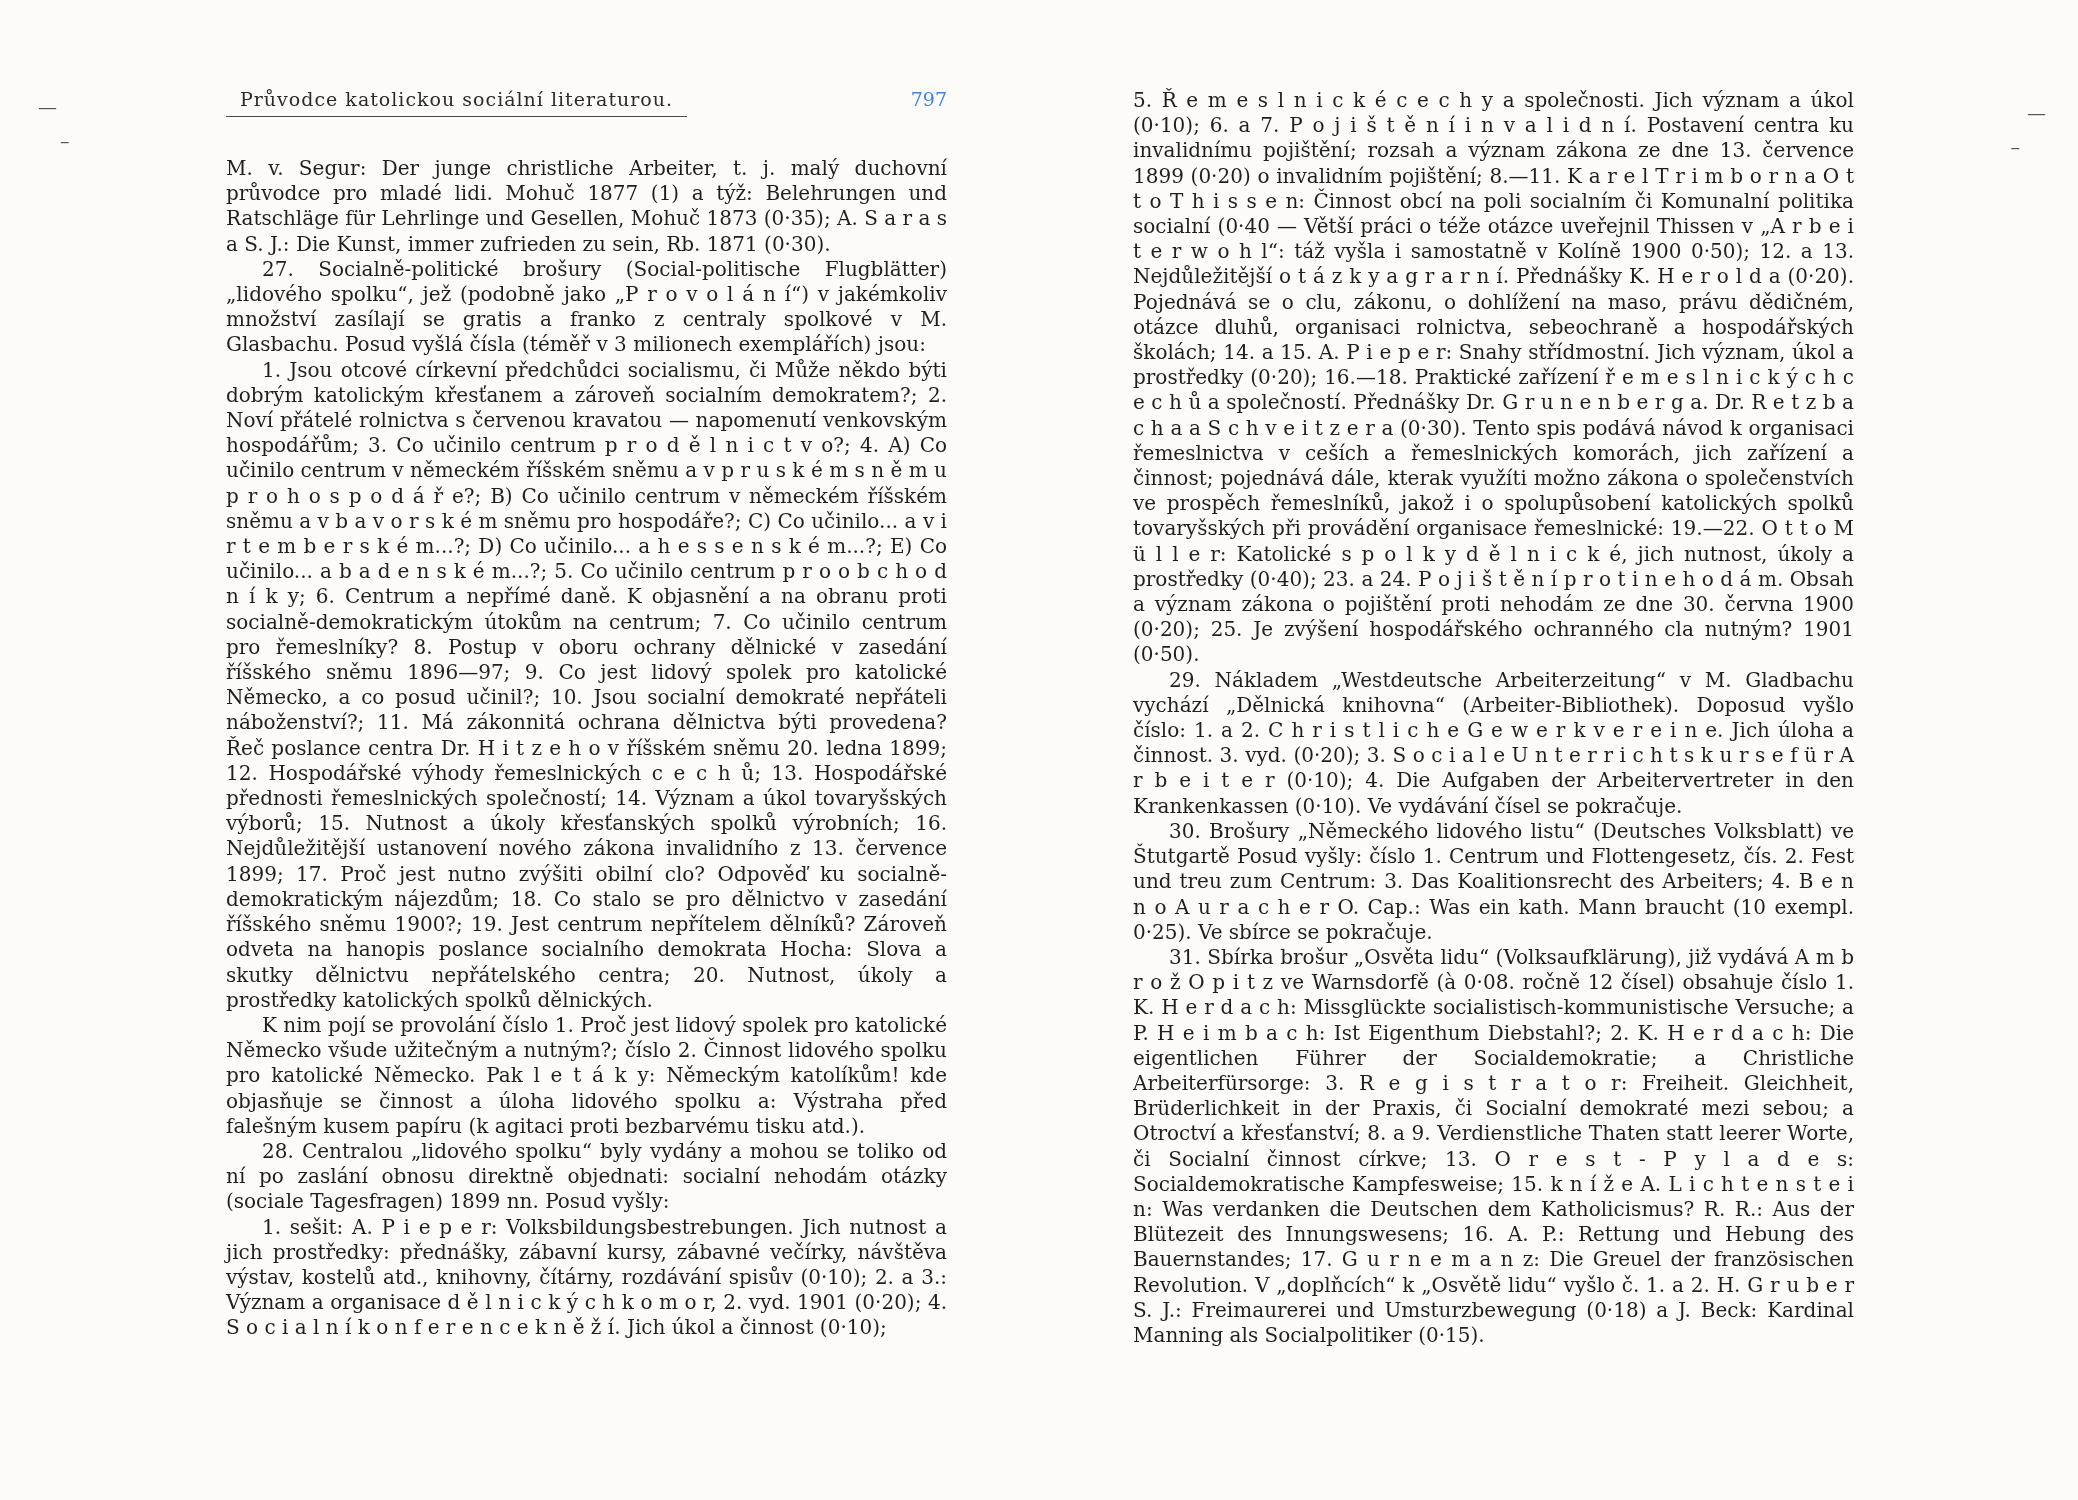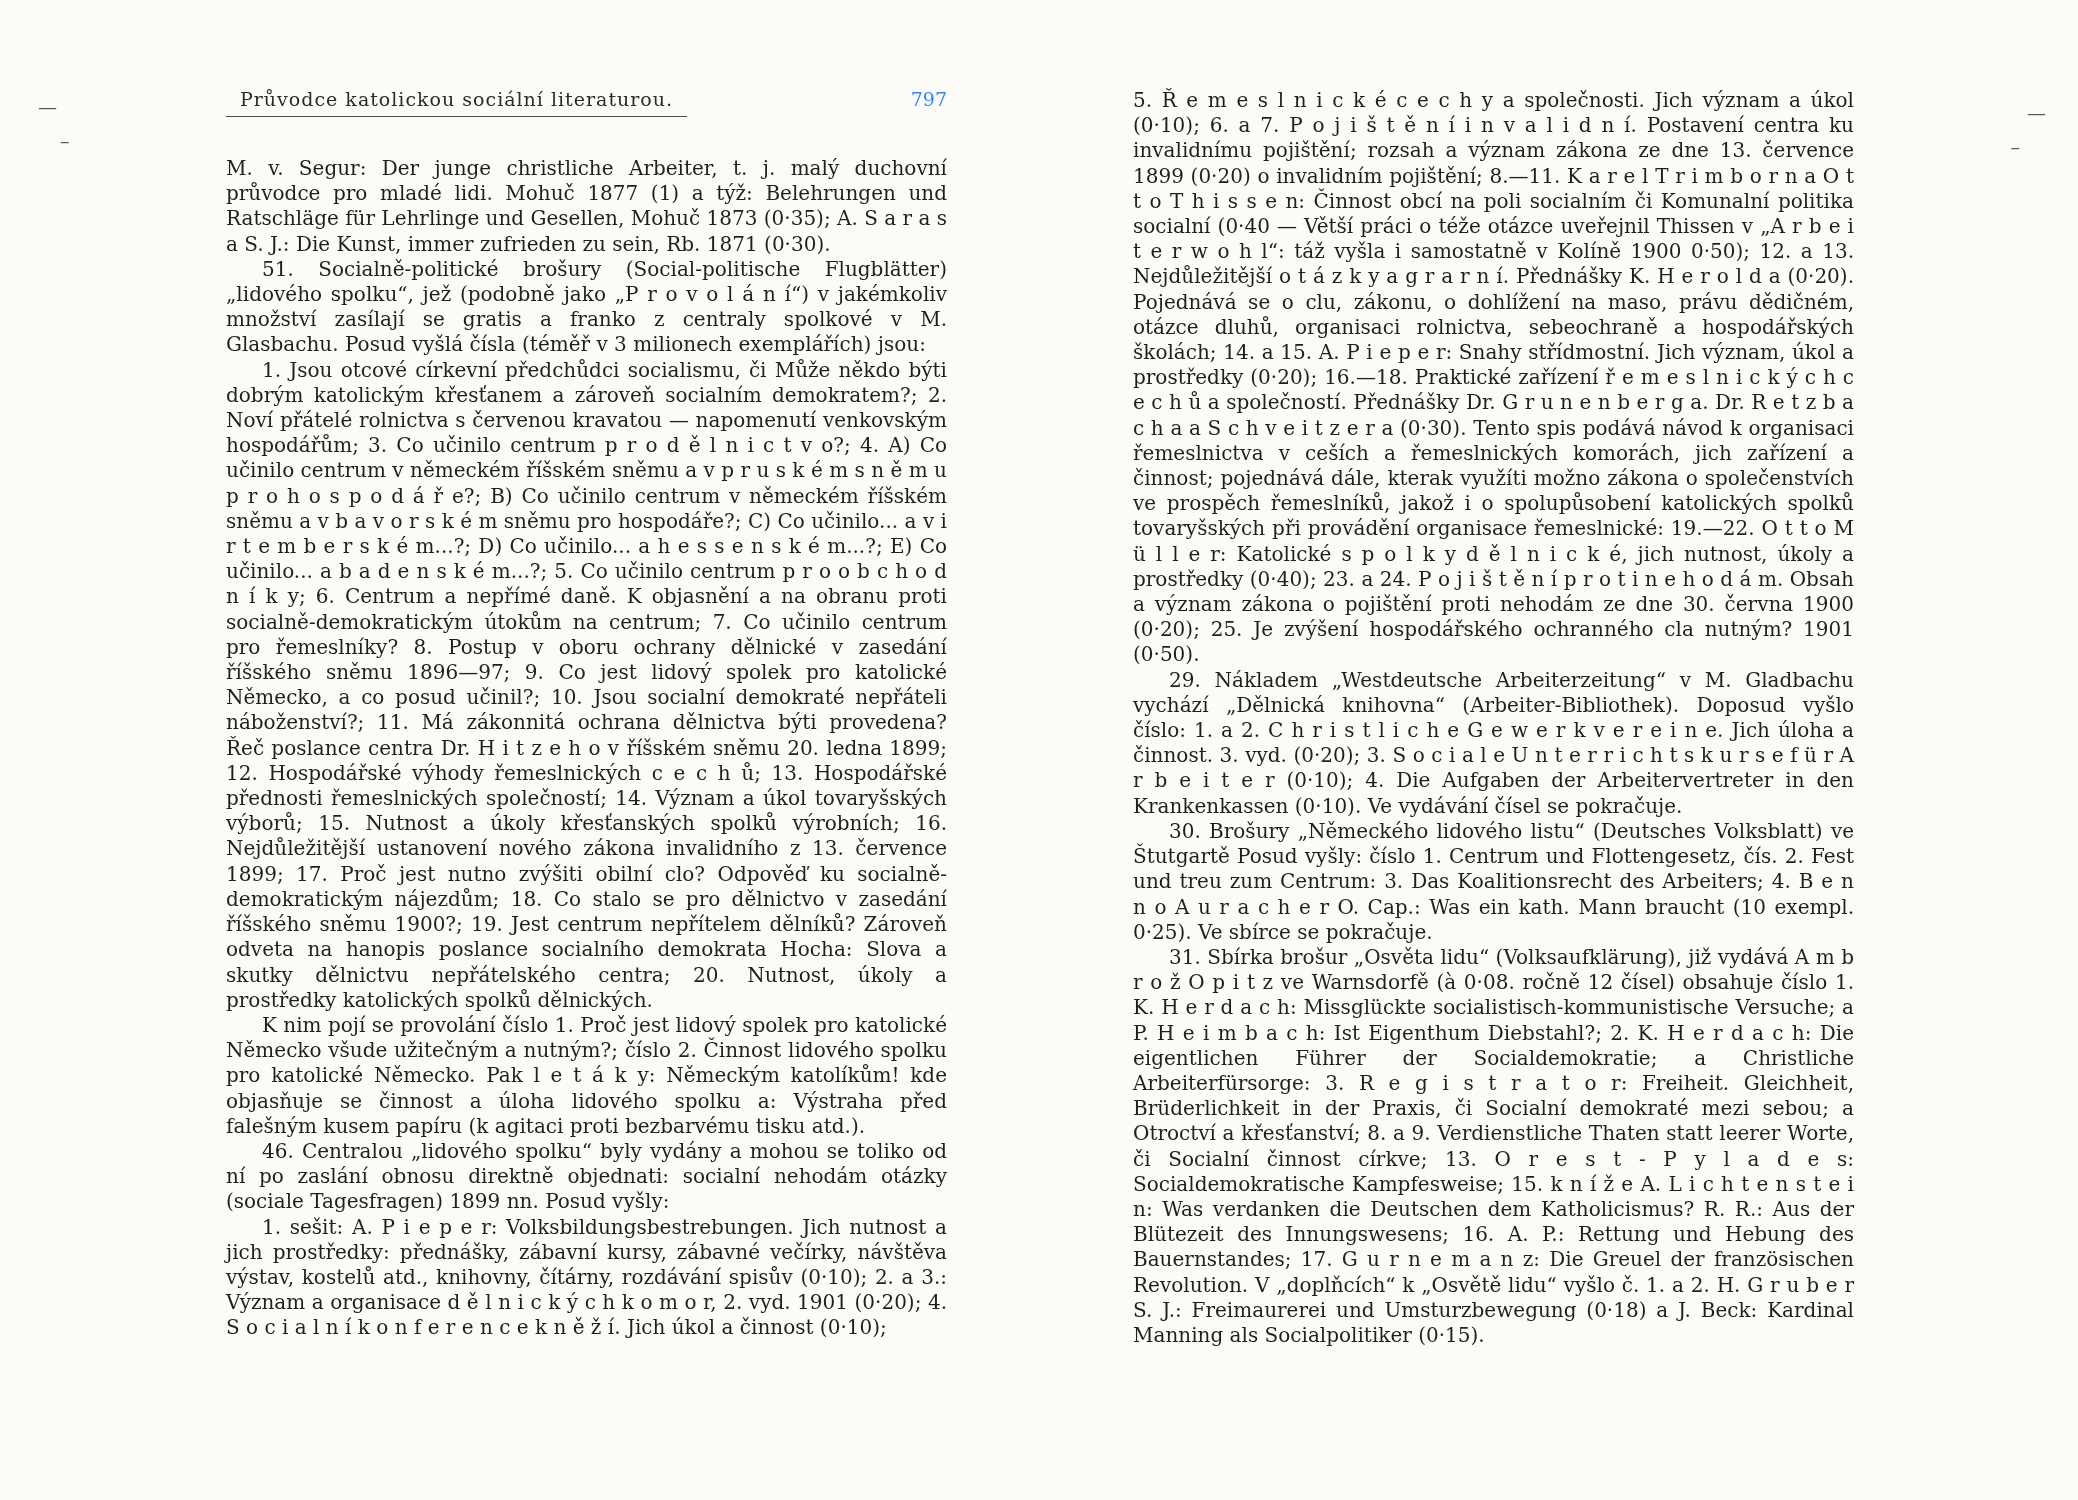--- a/index.html
+++ b/index.html
@@ -58,24 +58,24 @@
 
   <section class="page page-left">
     <span class="edge-mark m1">—</span>
     <span class="edge-mark m2">–</span>
     <header class="page-header">
       <span class="running-title">Průvodce katolickou sociální literaturou.</span>
       <span class="page-number page-number-right">797</span>
     </header>
     <div class="page-body">
         <p class="para"><span>M. v. Segur: Der junge christliche Arbeiter, t. j. malý duchovní průvodce pro mladé lidi. Mohuč 1877 (1) a týž: Belehrungen und Ratschläge für Lehrlinge und Gesellen, Mohuč 1873 (0·35); A. S a r a s a S. J.: Die Kunst, immer zufrieden zu sein, Rb. 1871 (0·30).</span></p>
-        <p class="para indent"><span>51. </span><span class="bold">Socialně-politické brošury</span><span> (Social-politische Flugblätter) „lidového spolku“, jež (podobně jako „P r o v o l á n í“) v jakémkoliv množství zasílají se gratis a franko z centraly spolkové v M. Glasbachu. Posud vyšlá čísla (téměř v 3 milionech exemplářích) jsou:</span></p>
+        <p class="para indent"><span>27. </span><span class="bold">Socialně-politické brošury</span><span> (Social-politische Flugblätter) „lidového spolku“, jež (podobně jako „P r o v o l á n í“) v jakémkoliv množství zasílají se gratis a franko z centraly spolkové v M. Glasbachu. Posud vyšlá čísla (téměř v 3 milionech exemplářích) jsou:</span></p>
         <p class="para indent"><span>1. Jsou otcové církevní předchůdci socialismu, či Může někdo býti dobrým katolickým křesťanem a zároveň socialním demokratem?; 2. Noví přátelé rolnictva s červenou kravatou — napomenutí venkovským hospodářům; 3. Co učinilo centrum p r o d ě l n i c t v o?; 4. A) Co učinilo centrum v německém říšském sněmu a v p r u s k é m s n ě m u p r o h o s p o d á ř e?; B) Co učinilo centrum v německém říšském sněmu a v b a v o r s k é m sněmu pro hospodáře?; C) Co učinilo... a v i r t e m b e r s k é m...?; D) Co učinilo... a h e s s e n s k é m...?; E) Co učinilo... a b a d e n s k é m...?; 5. Co učinilo centrum p r o o b c h o d n í k y; 6. Centrum a nepřímé daně. K objasnění a na obranu proti socialně-demokratickým útokům na centrum; 7. Co učinilo centrum pro řemeslníky? 8. Postup v oboru ochrany dělnické v zasedání říšského sněmu 1896—97; 9. Co jest lidový spolek pro katolické Německo, a co posud učinil?; 10. Jsou socialní demokraté nepřáteli náboženství?; 11. Má zákonnitá ochrana dělnictva býti provedena? Řeč poslance centra Dr. H i t z e h o v říšském sněmu 20. ledna 1899; 12. Hospodářské výhody řemeslnických c e c h ů; 13. Hospodářské přednosti řemeslnických společností; 14. Význam a úkol tovaryšských výborů; 15. Nutnost a úkoly křesťanských spolků výrobních; 16. Nejdůležitější ustanovení nového zákona invalidního z 13. července 1899; 17. Proč jest nutno zvýšiti obilní clo? Odpověď ku socialně-demokratickým nájezdům; 18. Co stalo se pro dělnictvo v zasedání říšského sněmu 1900?; 19. Jest centrum nepřítelem dělníků? Zároveň odveta na hanopis poslance socialního demokrata Hocha: Slova a skutky dělnictvu nepřátelského centra; 20. Nutnost, úkoly a prostředky katolických spolků dělnických.</span></p>
         <p class="para indent"><span>K nim pojí se provolání číslo 1. Proč jest lidový spolek pro katolické Německo všude užitečným a nutným?; číslo 2. Činnost lidového spolku pro katolické Německo. Pak l e t á k y: Německým katolíkům! kde objasňuje se činnost a úloha lidového spolku a: Výstraha před falešným kusem papíru (k agitaci proti bezbarvému tisku atd.).</span></p>
-        <p class="para indent"><span>46. Centralou „lidového spolku“ byly vydány a mohou se toliko od ní po zaslání obnosu direktně objednati: </span><span class="bold">socialní nehodám otázky</span><span> (sociale Tagesfragen) 1899 nn. Posud vyšly:</span></p>
+        <p class="para indent"><span>28. Centralou „lidového spolku“ byly vydány a mohou se toliko od ní po zaslání obnosu direktně objednati: </span><span class="bold">socialní nehodám otázky</span><span> (sociale Tagesfragen) 1899 nn. Posud vyšly:</span></p>
         <p class="para indent"><span>1. sešit: A. P i e p e r: Volksbildungsbestrebungen. Jich nutnost a jich prostředky: přednášky, zábavní kursy, zábavné večírky, návštěva výstav, kostelů atd., knihovny, čítárny, rozdávání spisův (0·10); 2. a 3.: Význam a organisace d ě l n i c k ý c h k o m o r, 2. vyd. 1901 (0·20); 4. S o c i a l n í k o n f e r e n c e k n ě ž í. Jich úkol a činnost (0·10);</span></p>
       </div>
   </section>
 
   <section class="page page-right">
     <span class="edge-mark m3">—</span>
     <span class="edge-mark m4">–</span>
     <div class="page-body">
         <p class="para"><span>5. Ř e m e s l n i c k é c e c h y a společnosti. Jich význam a úkol (0·10); 6. a 7. P o j i š t ě n í i n v a l i d n í. Postavení centra ku invalidnímu pojištění; rozsah a význam zákona ze dne 13. července 1899 (0·20) o invalidním pojištění; 8.—11. K a r e l T r i m b o r n a O t t o T h i s s e n: Činnost obcí na poli socialním či Komunalní politika socialní (0·40 — Větší práci o téže otázce uveřejnil Thissen v „A r b e i t e r w o h l“: táž vyšla i samostatně v Kolíně 1900 0·50); 12. a 13. Nejdůležitější o t á z k y a g r a r n í. Přednášky K. H e r o l d a (0·20). Pojednává se o clu, zákonu, o dohlížení na maso, právu dědičném, otázce dluhů, organisaci rolnictva, sebeochraně a hospodářských školách; 14. a 15. A. P i e p e r: Snahy střídmostní. Jich význam, úkol a prostředky (0·20); 16.—18. Praktické zařízení ř e m e s l n i c k ý c h c e c h ů a společností. Přednášky Dr. G r u n e n b e r g a. Dr. R e t z b a c h a a S c h v e i t z e r a (0·30). Tento spis podává návod k organisaci řemeslnictva v ceších a řemeslnických komorách, jich zařízení a činnost; pojednává dále, kterak využíti možno zákona o společenstvích ve prospěch řemeslníků, jakož i o spolupůsobení katolických spolků tovaryšských při provádění organisace řemeslnické: 19.—22. O t t o M ü l l e r: Katolické s p o l k y d ě l n i c k é, jich nutnost, úkoly a prostředky (0·40); 23. a 24. P o j i š t ě n í p r o t i n e h o d á m. Obsah a význam zákona o pojištění proti nehodám ze dne 30. června 1900 (0·20); 25. Je zvýšení hospodářského ochranného cla nutným? 1901 (0·50).</span></p>
         <p class="para indent"><span>29. Nákladem „Westdeutsche Arbeiterzeitung“ v M. Gladbachu vychází </span><span class="bold">„Dělnická knihovna“</span><span> (Arbeiter-Bibliothek). Doposud vyšlo číslo: 1. a 2. C h r i s t l i c h e G e w e r k v e r e i n e. Jich úloha a činnost. 3. vyd. (0·20); 3. S o c i a l e U n t e r r i c h t s k u r s e f ü r A r b e i t e r (0·10); 4. Die Aufgaben der Arbeitervertreter in den Krankenkassen (0·10). Ve vydávání čísel se pokračuje.</span></p>

